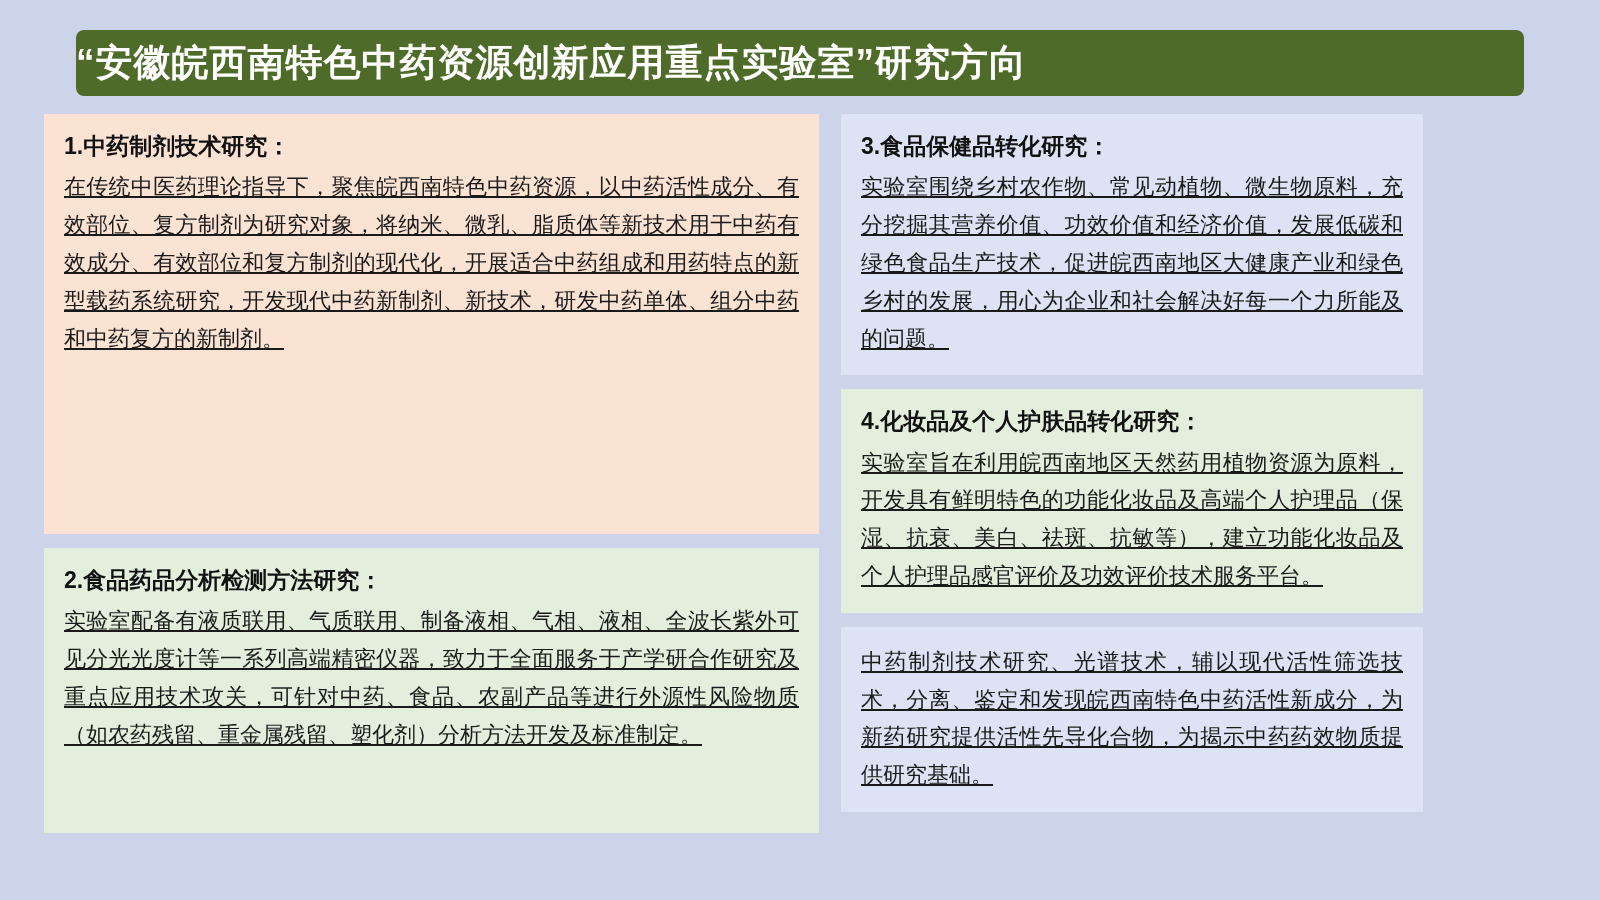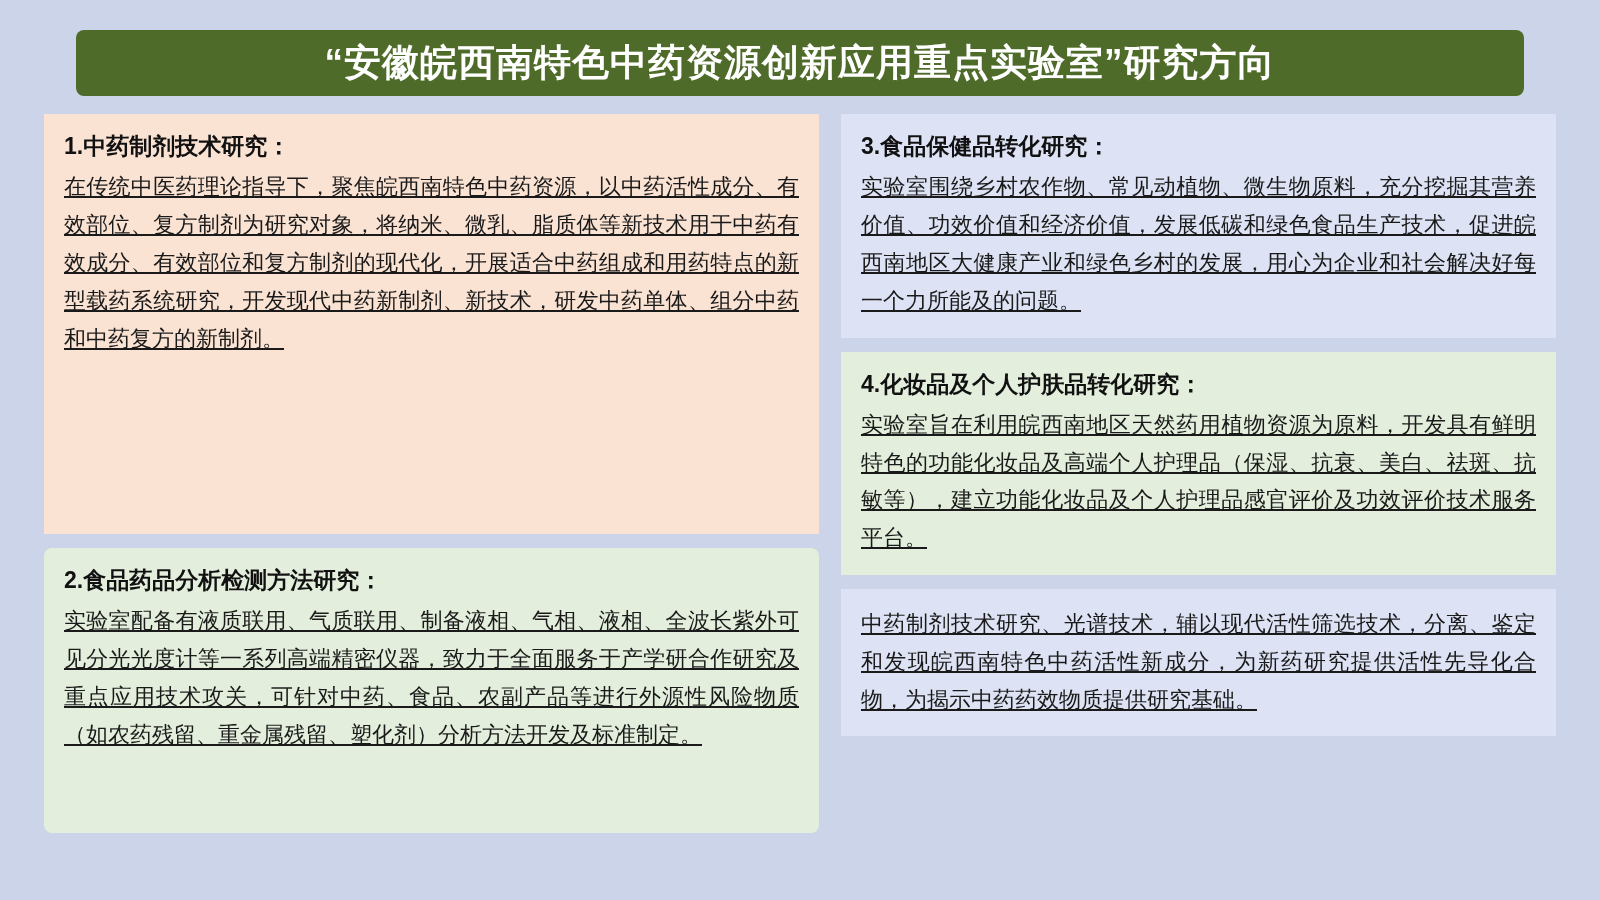--- a/index.html
+++ b/index.html
@@ -20,42 +20,42 @@
     box-sizing: border-box;
     padding: 22px 26px 20px 26px;
   }
   .title-bar {
     margin: 8px 50px 18px 50px;
     background: #4f6b2a;
     border-radius: 8px;
     height: 66px;
     display: flex;
     align-items: center;
-    justify-content: center;
+    justify-content: flex-start;
   }
   .title-text {
     color: #ffffff;
     font-size: 37px;
     font-weight: bold;
     letter-spacing: 1px;
     white-space: nowrap;
   }
   .columns {
     display: flex;
     gap: 22px;
     align-items: flex-start;
     padding-left: 18px;
   }
   .col {
     display: flex;
     flex-direction: column;
     gap: 14px;
   }
   .col-left { width: 775px; }
-  .col-right { width: 715px; }
+  .col-right { width: 582px; }
 
   .card {
     box-sizing: border-box;
     padding: 16px 20px 18px 20px;
   }
   .card.peach { background: #fbe3d4; }
   .card.green { background: #e3efdc; }
   .card.blue  { background: #dde3f4; }
 
   .card-title {
@@ -67,21 +67,21 @@
   }
   .card-body {
     font-size: 22px;
     color: #1a1a1a;
     line-height: 1.72;
     text-align: justify;
     text-justify: inter-ideograph;
     text-decoration: underline;
   }
   .c1 { min-height: 420px; }
-  .c2 { min-height: 285px; border-radius: 8px; }
+  .c2 { min-height: 285px; }
 </style>
 </head>
 <body>
 
 <div class="page">
 
   <div class="title-bar">
     <div class="title-text">“安徽皖西南特色中药资源创新应用重点实验室”研究方向</div>
   </div>
 

